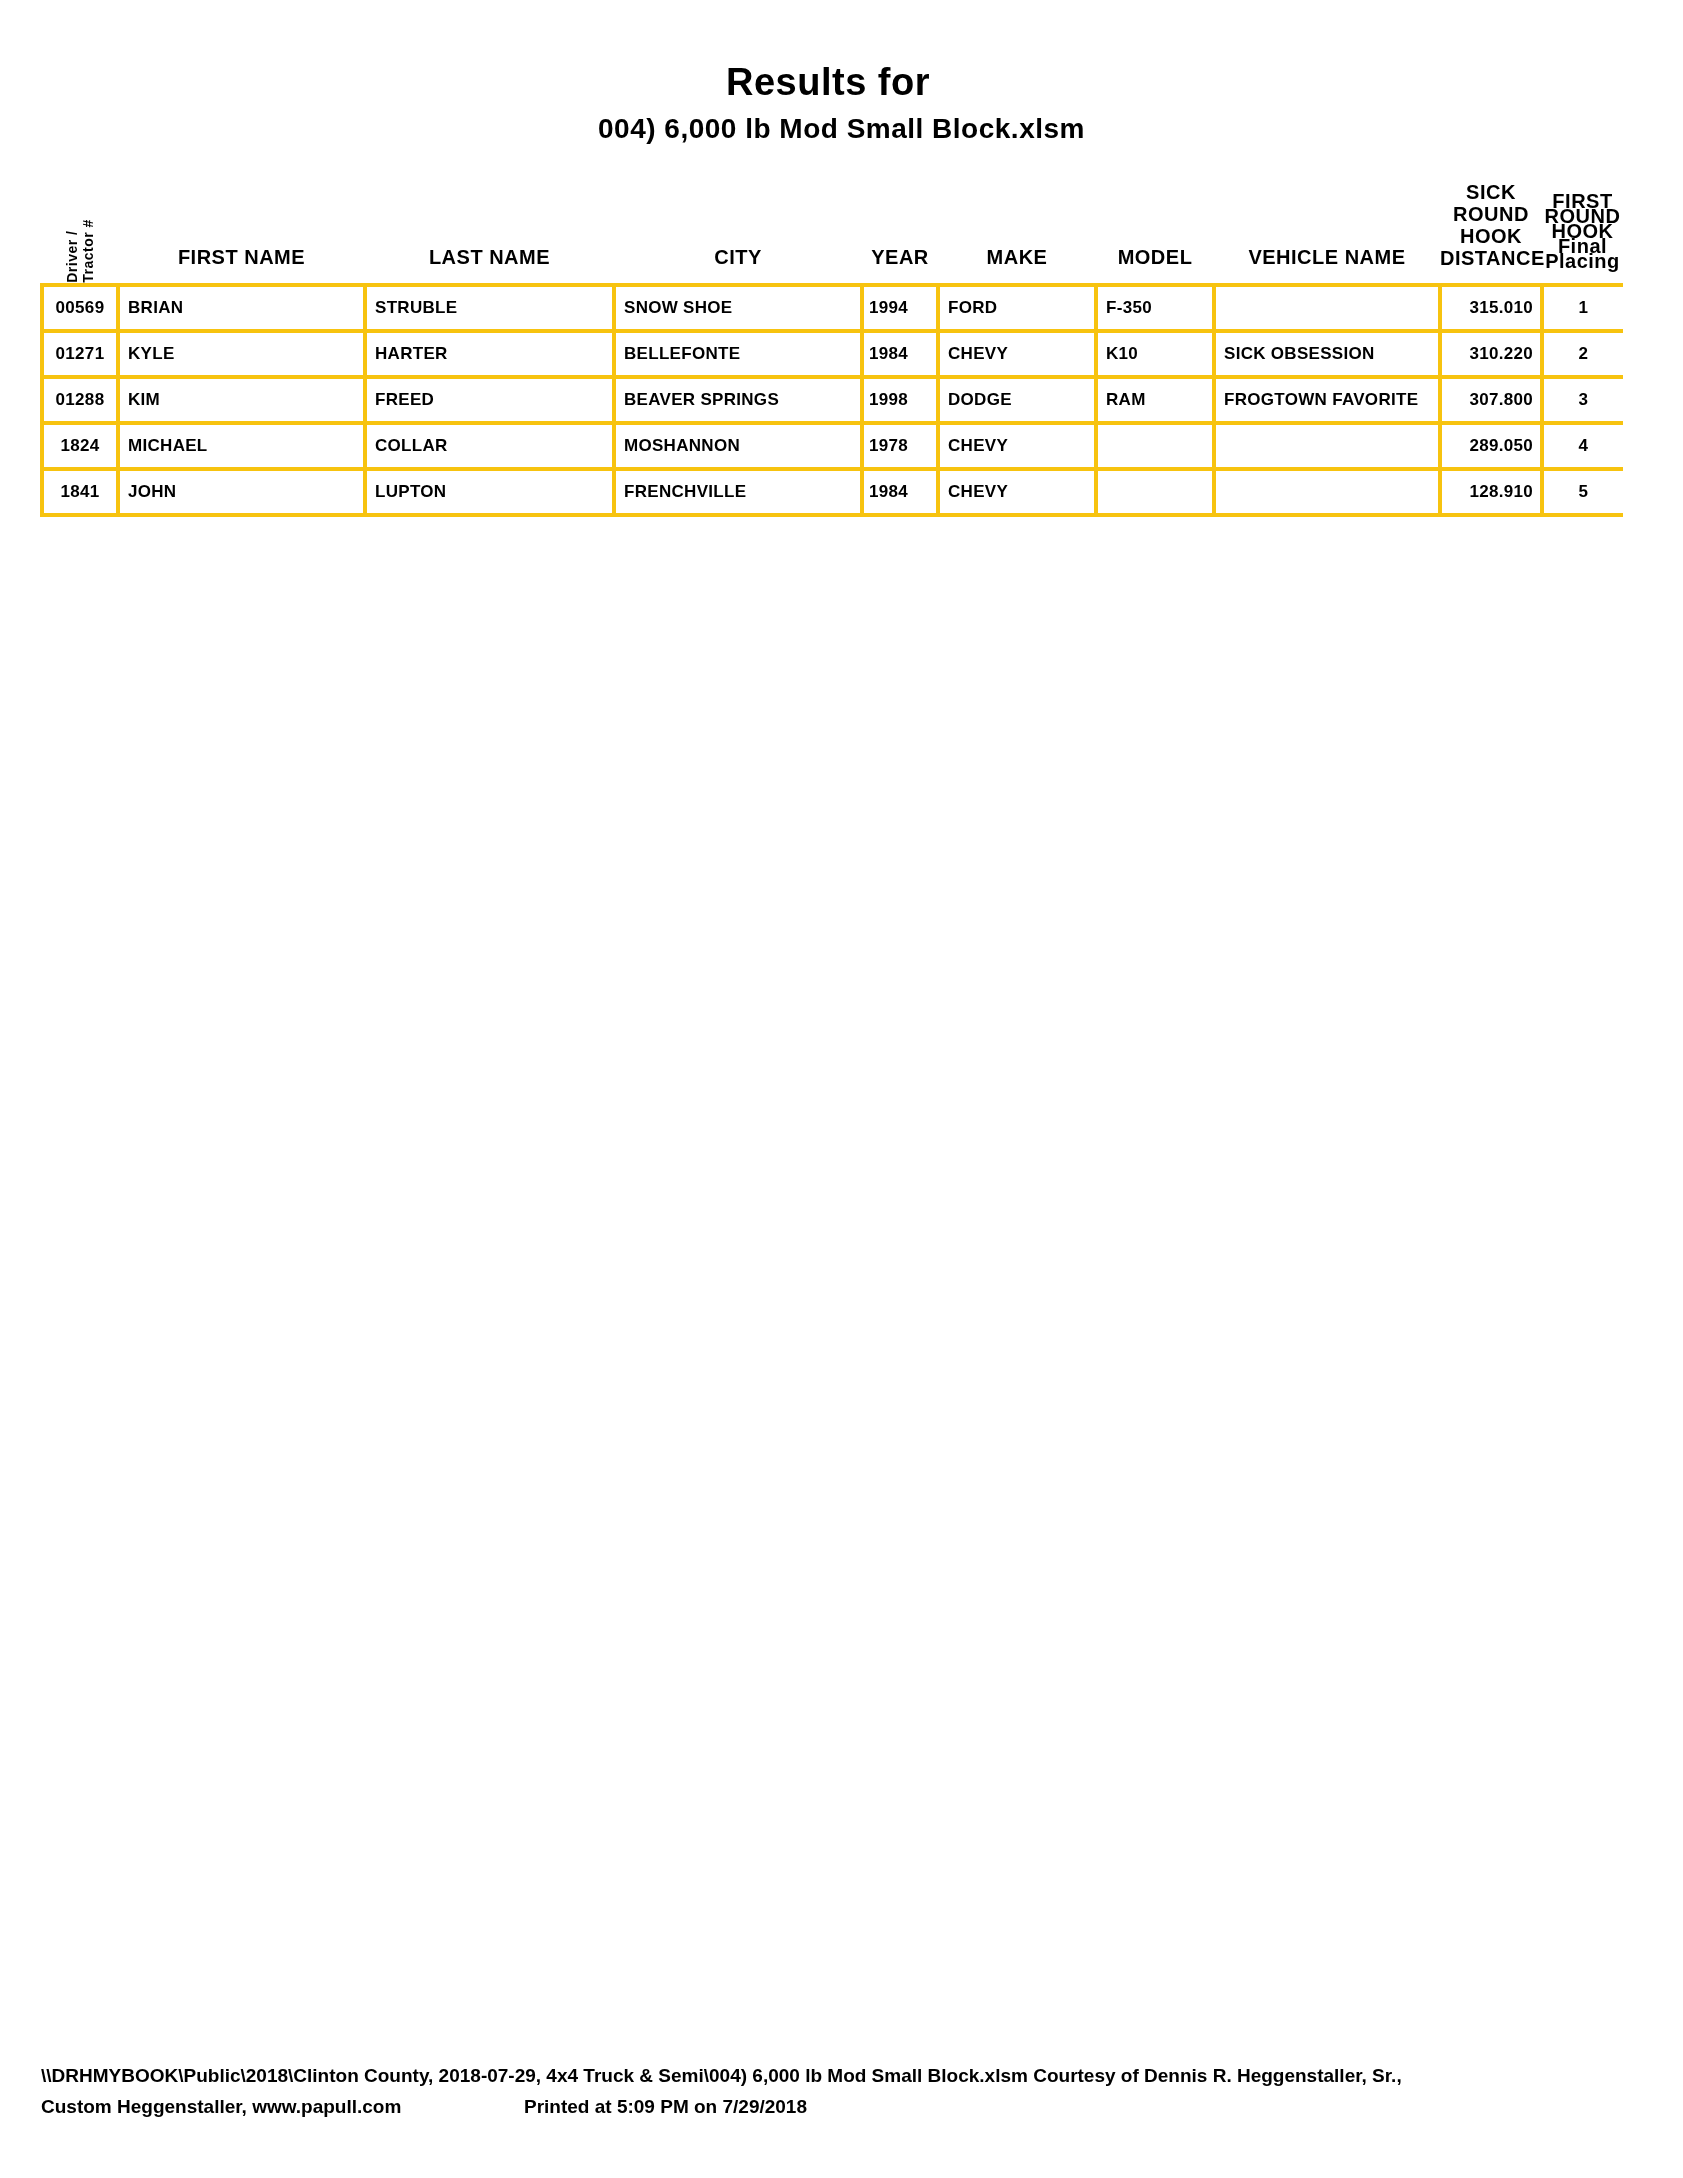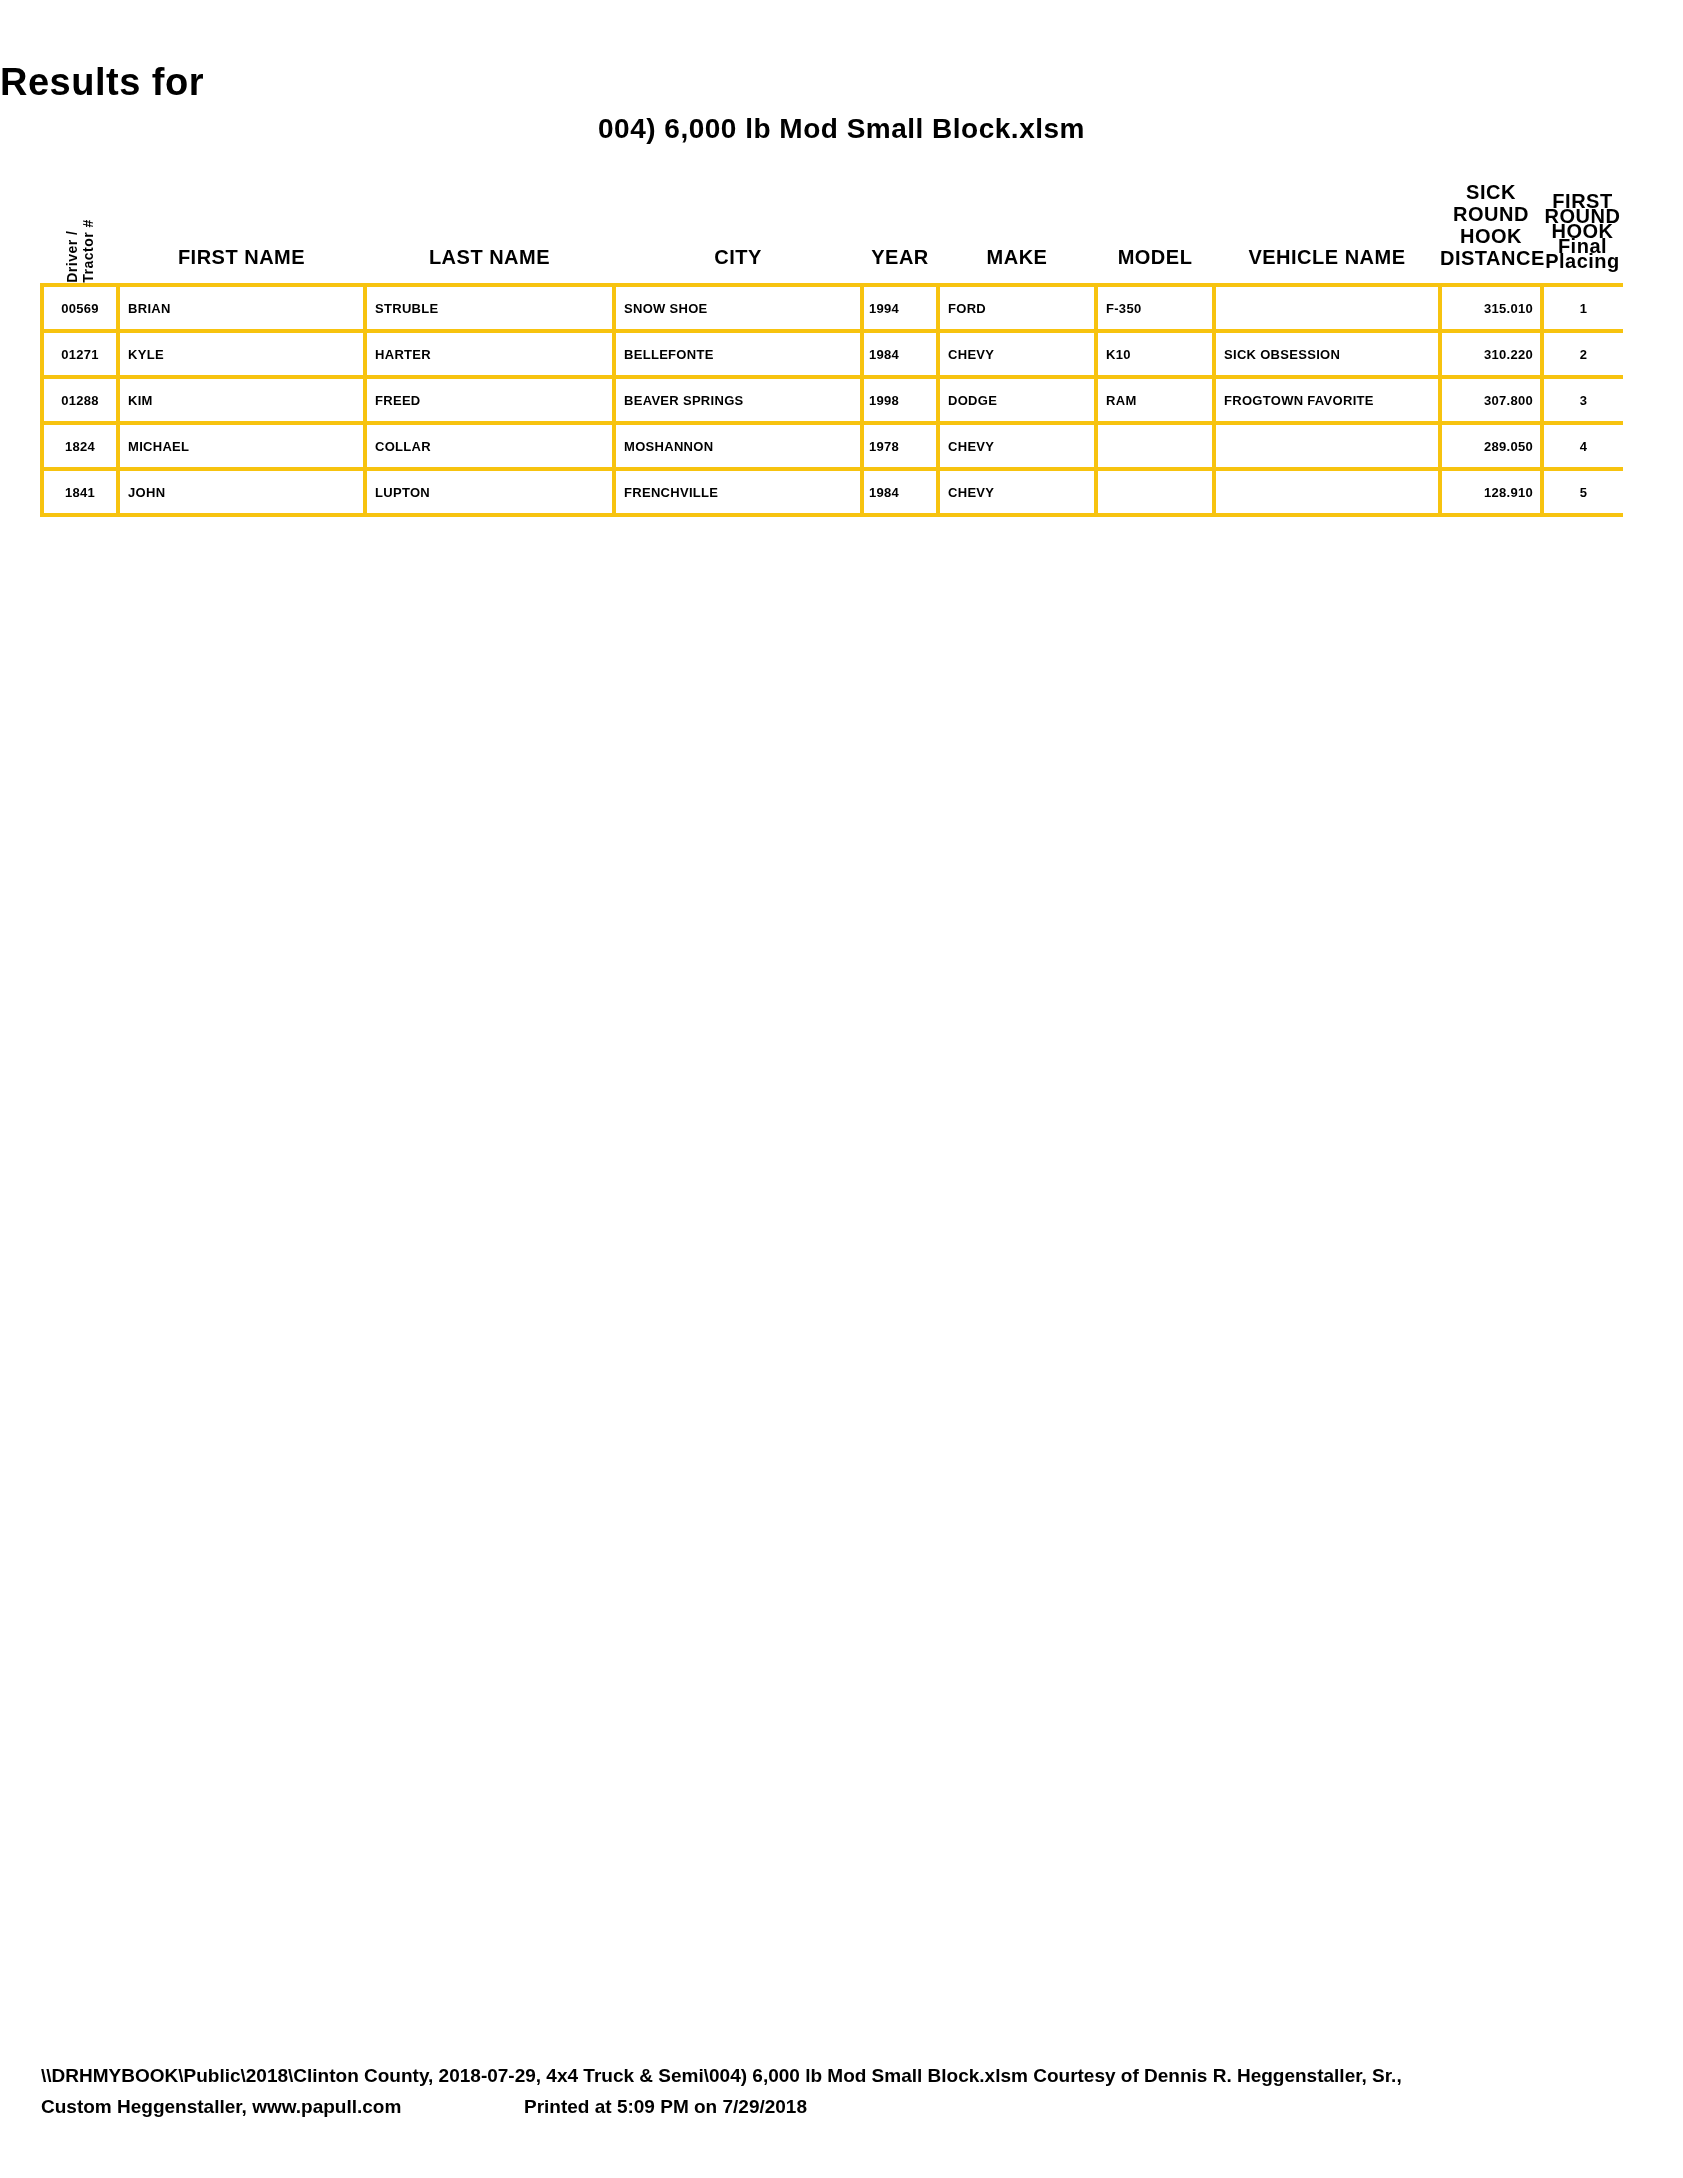--- a/index.html
+++ b/index.html
@@ -7,21 +7,21 @@
   html, body { background: #ffffff; }
   body {
     width: 1683px; height: 2178px;
     position: relative;
     font-family: "Liberation Sans", sans-serif;
     font-weight: bold;
     color: #000000;
   }
   .page-title {
     position: absolute; top: 61px; left: 0; width: 1656px;
-    font-size: 38px; letter-spacing: 0.5px;
+    text-align: center; font-size: 38px; letter-spacing: 0.5px;
   }
   .page-subtitle {
     position: absolute; top: 113px; left: 0; width: 1683px;
     text-align: center; font-size: 28px; letter-spacing: 0.5px;
   }
   .results-table-wrap { position: absolute; left: 40px; top: 181px; }
   table.results {
     border-collapse: collapse;
     table-layout: fixed;
     width: 1581px;
@@ -39,21 +39,21 @@
     white-space: nowrap;
     font-size: 14px; line-height: 16px;
     text-align: left; display: inline-block;
     margin-top: 8px;
   }
   th.th-dist { font-size: 15px; line-height: 22px; padding-bottom: 1px; letter-spacing: 1px; }
   th.th-place { font-size: 11px; line-height: 15px; padding-bottom: 14px; letter-spacing: 0.5px; }
   table.results tbody td {
     border: 4px solid var(--gold);
     height: 46px;
-    font-size: 13px;
+    font-size: 17px;
     padding: 0 8px;
     overflow: hidden; white-space: nowrap;
     letter-spacing: 0.3px;
   }
   table.results tbody td.c-driver { text-align: center; padding: 0 2px; }
   table.results tbody td.c-left { text-align: left; }
   table.results tbody td.c-year { text-align: left; padding-left: 5px; }
   table.results tbody td.c-right { text-align: right; padding-right: 7px; }
   table.results tbody td.c-place { text-align: center; border-right: 0; padding: 0 2px; }
   .footer {

